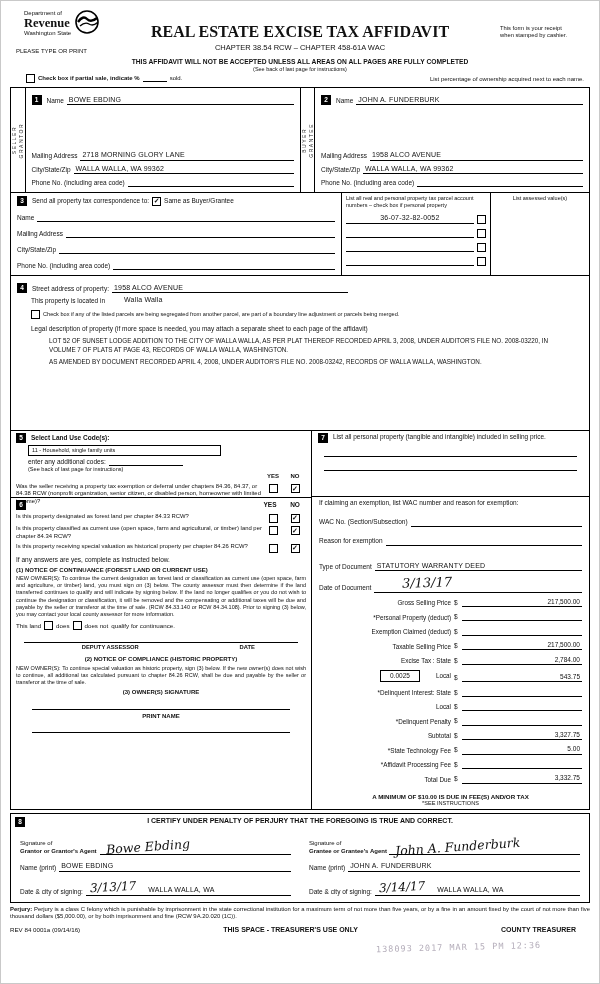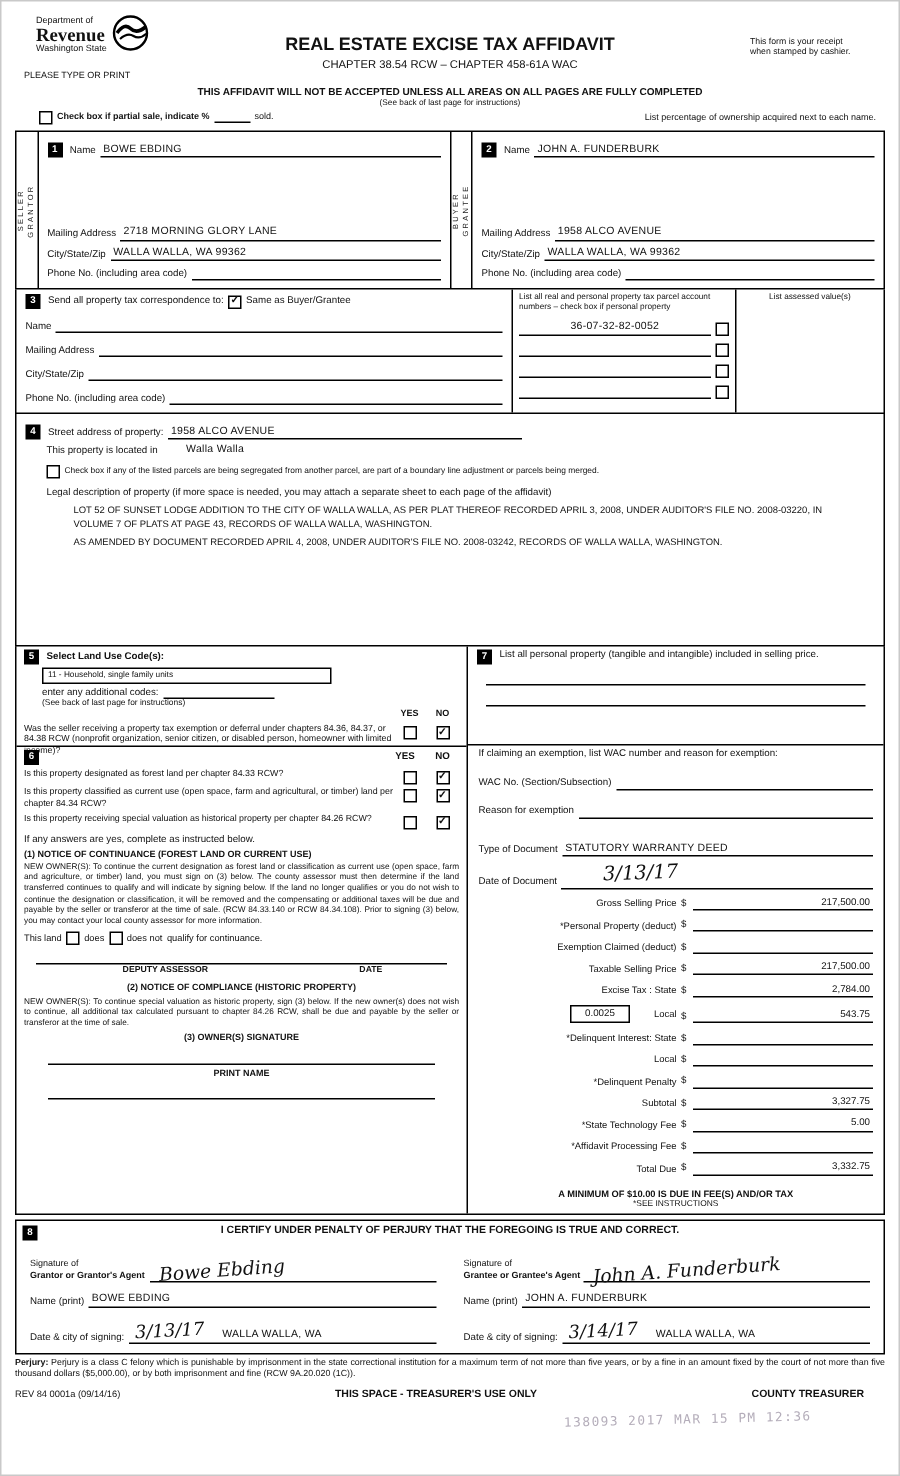--- a/index.html
+++ b/index.html
@@ -16,21 +16,21 @@
       justify-content:center;font-size:7px;line-height:1;flex:0 0 auto;background:#fff}
   .cb .mk{margin-top:-1px;font-weight:bold}
   .script{font-family:"DejaVu Serif",serif;font-style:italic;display:inline-block;transform:rotate(-2deg)}
   
   .top{position:relative;height:50px}
   .logo{position:absolute;left:14px;top:2px;display:flex;align-items:center;gap:3px}
   .logo-text{display:flex;flex-direction:column;line-height:1.05}
   .lt1,.lt3{font-size:6px}
   .lt2{font-size:12.5px;font-weight:bold;font-family:"Liberation Serif",serif}
   .title-block{position:absolute;left:140px;right:140px;top:15px;text-align:center}
-  .form-title{font-weight:bold;font-size:12px;font-family:Liberation Sans, sans-serif}
+  .form-title{font-weight:bold;font-size:16px;font-family:Liberation Serif, serif}
   .form-subtitle{font-size:7.5px;margin-top:1px}
   .receipt-note{position:absolute;right:2px;top:18px;width:88px;font-size:5.8px;line-height:1.25}
   .type-print{position:absolute;left:6px;top:41px;font-size:6px}
   .warn{text-align:center;font-weight:bold;font-size:6.7px;margin-top:1px}
   .seeback{text-align:center;font-size:5.5px}
   .partial-row{display:flex;justify-content:space-between;align-items:flex-end;font-size:6px;padding:1px 6px 2px 16px}
   .mini-line{display:inline-block;width:24px;border-bottom:1px solid #000;height:6px}
   .pleft{display:flex;align-items:center;gap:3px}
   
   .parties{display:flex;border:1px solid #000;height:104px;margin-top:2px}

